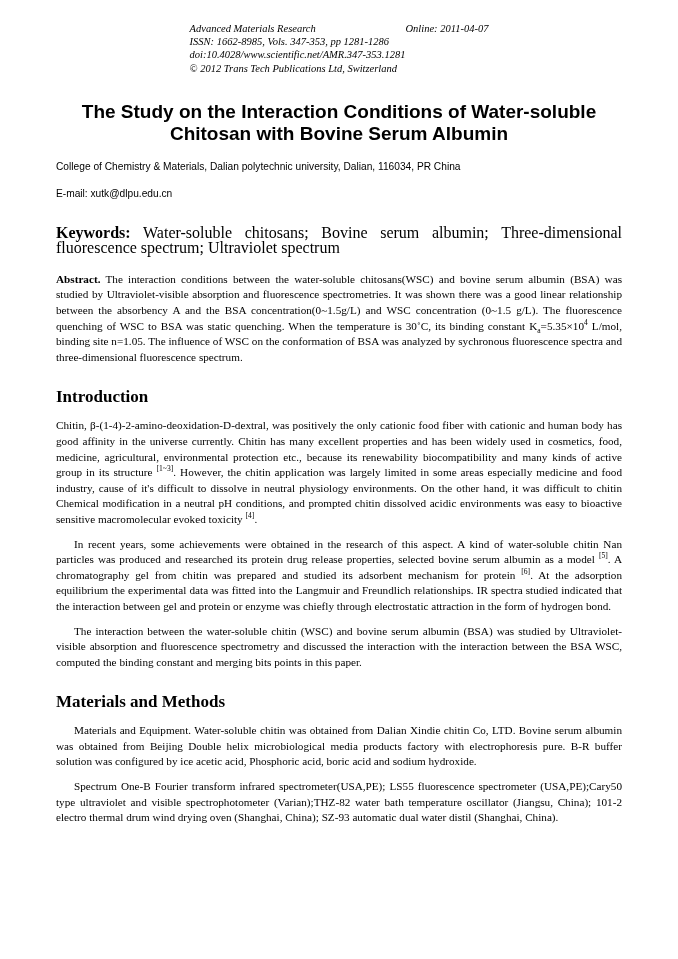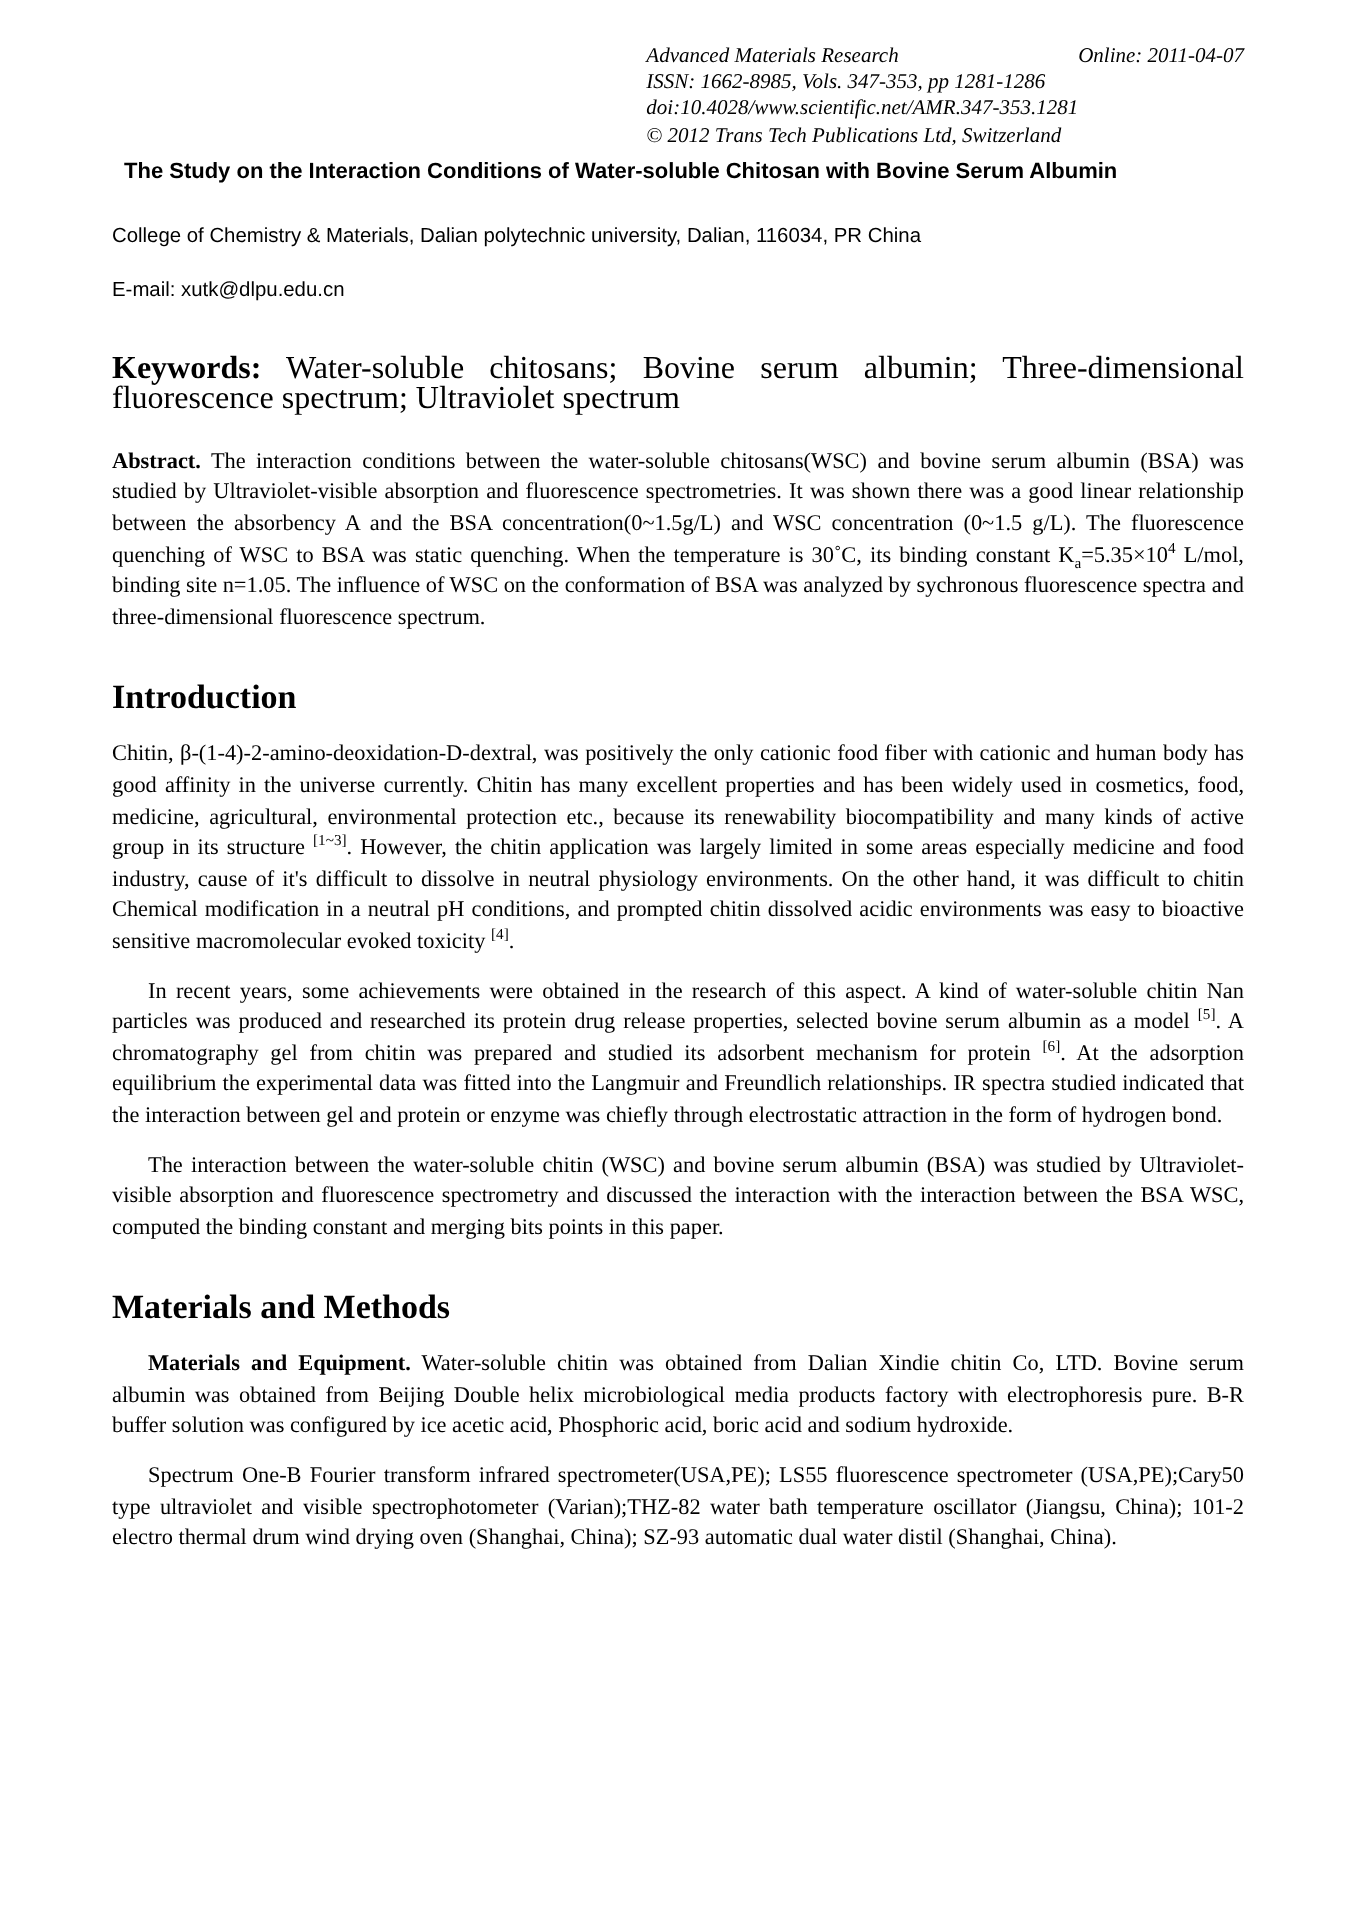--- a/index.html
+++ b/index.html
@@ -18,21 +18,21 @@
     position: relative;
     width: 678px;
     height: 959px;
     box-sizing: border-box;
     padding: 22px 56px 0 56px;
   }
 
   
   .header {
     display: flex;
-    justify-content: flex-end;
+    justify-content: center;
     align-items: flex-start;
     font-size: 10.5px;
     line-height: 13.2px;
   }
   .header-left {
     font-style: italic;
   }
   .header-left .line {
     white-space: nowrap;
   }
@@ -40,23 +40,24 @@
     font-style: italic;
     font-size: 10.5px;
     white-space: nowrap;
     padding-top: 0px;
   }
 
   
   .title {
     font-family: "Liberation Sans", sans-serif;
     font-weight: bold;
-    font-size: 11px;
+    font-size: 19px;
     line-height: 22px;
-    text-align: left;
+    text-align: center;
+    margin-top: 26px;
     padding: 0 6px;
   }
 
   
   .authors {
     font-family: "Liberation Sans", sans-serif;
     font-size: 12.6px;
     text-align: center;
     margin-top: 22px;
   }
@@ -110,21 +111,21 @@
     font-size: 7.6px;
     vertical-align: super;
     line-height: 0;
   }
   sub {
     font-size: 7.6px;
     vertical-align: sub;
     line-height: 0;
   }
   .runin {
-    font-weight: bold;
+    font-weight: normal;
   }
 </style>
 </head>
 <body>
 
 <div class="page">
 
   <div class="header">
     <div class="header-left">
       <div class="line">Advanced Materials Research</div>

